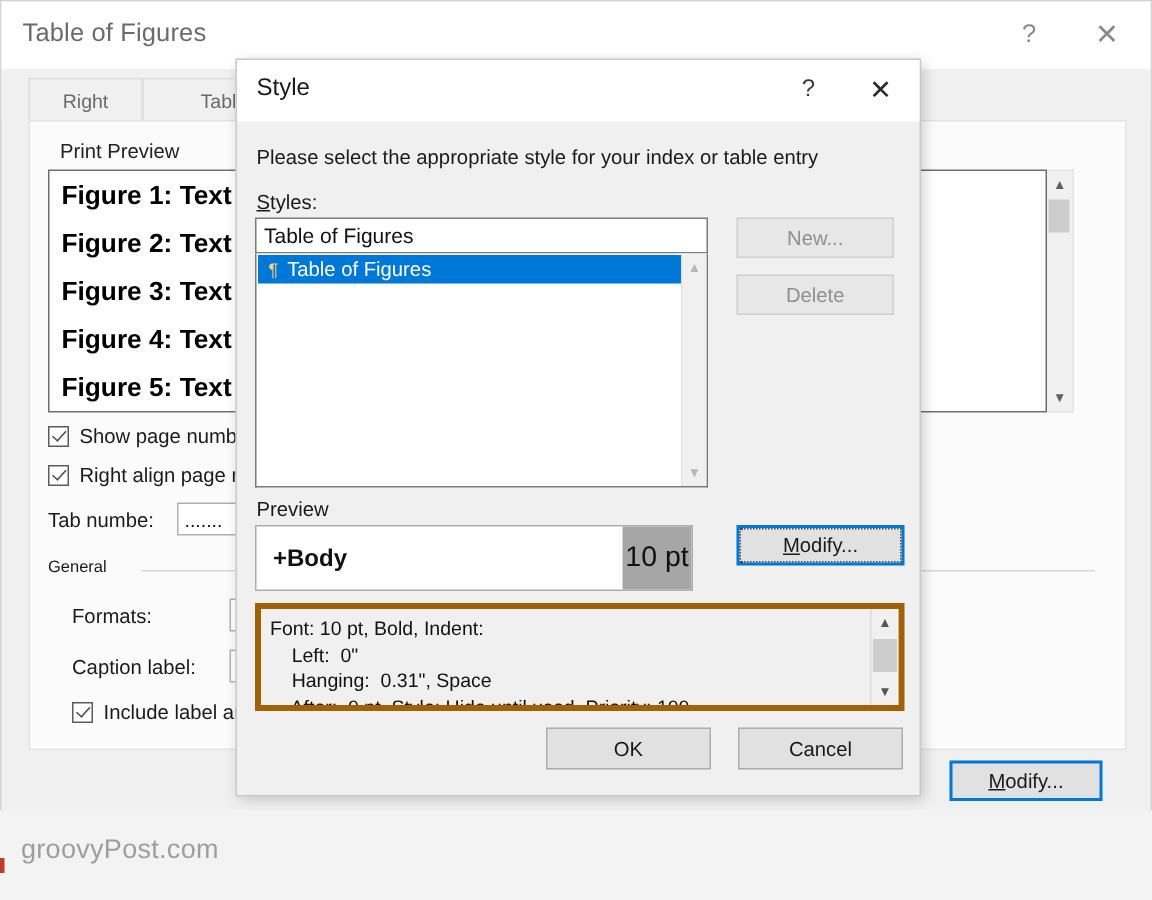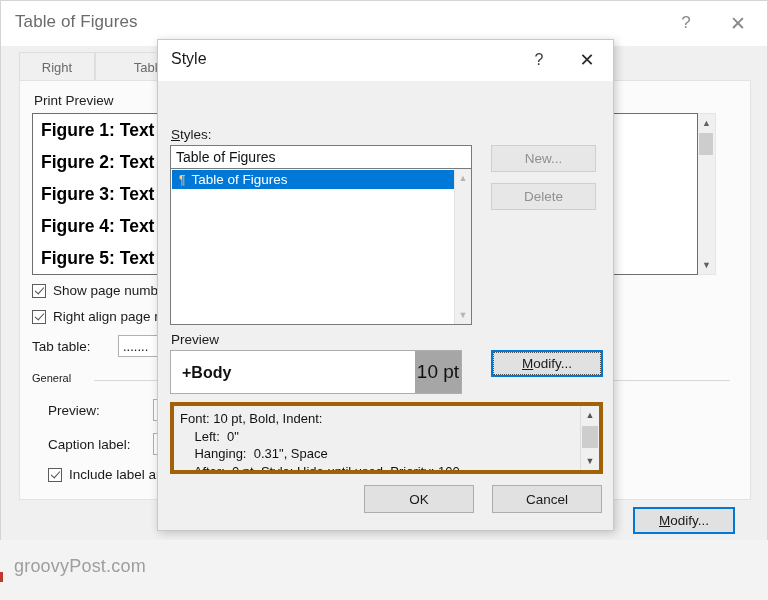--- a/index.html
+++ b/index.html
@@ -101,21 +101,21 @@
     height: 420px;
     background: #fbfbfb;
     border: 1px solid #e2e2e2;
     box-sizing: border-box;
   }
   .group-label {
     position: absolute;
     font-size: 13.5px;
     color: #222;
   }
-  #print-preview-label { left: 14px; top: 12px; }
+  #print-preview-label { left: 20px; top: 12px; }
   #web-preview-label   { left: 390px; top: 12px; }
 
   .preview-box {
     position: absolute;
     background: #ffffff;
     border: 1px solid #6e6e6e;
     box-sizing: border-box;
     overflow: hidden;
   }
   #print-preview-box {
@@ -544,32 +544,32 @@
     <div class="cb-row" id="cb-right-align">
       <span class="checkbox checked"></span>
       <span>Right align page n</span>
     </div>
 
     <div class="cb-row" id="cb-use-hyperlinks">
       <span>numbers</span>
     </div>
 
     <div id="tab-leader-row">
-      <span id="tab-leader-label">Tab table:</span>
+      <span id="tab-leader-label">Tab numbe:</span>
       <span class="combo" id="tab-leader-combo">
         <span>.......</span>
       </span>
     </div>
 
     <div id="general-group">
       <div id="general-legend">General</div>
       <div id="general-rule"></div>
 
       <div class="gen-row" id="formats-row">
-        <span class="gen-label">Preview:</span>
+        <span class="gen-label">Formats:</span>
         <span class="combo" id="formats-combo">
           <span>Fro</span>
         </span>
       </div>
 
       <div class="gen-row" id="caption-row">
         <span class="gen-label">Caption label:</span>
         <span class="combo" id="caption-combo">
           <span>Fig</span>
         </span>
@@ -591,20 +591,21 @@
 </div>
 
 <div id="style-dialog">
 
   <div id="style-titlebar">
     <div id="style-title">Style</div>
     <div id="style-help-btn">?</div>
     <div id="style-close-btn">✕</div>
   </div>
 
+  <div id="style-instruction">Please select the appropriate style for your index or table entry</div>
 
   <div id="styles-label"><span class="underline-letter">S</span>tyles:</div>
 
   <div id="styles-input">Table of Figures</div>
 
   <div id="styles-list">
     <div id="styles-list-item">
       <span class="pilcrow">¶</span>
       <span>Table of Figures</span>
     </div>

